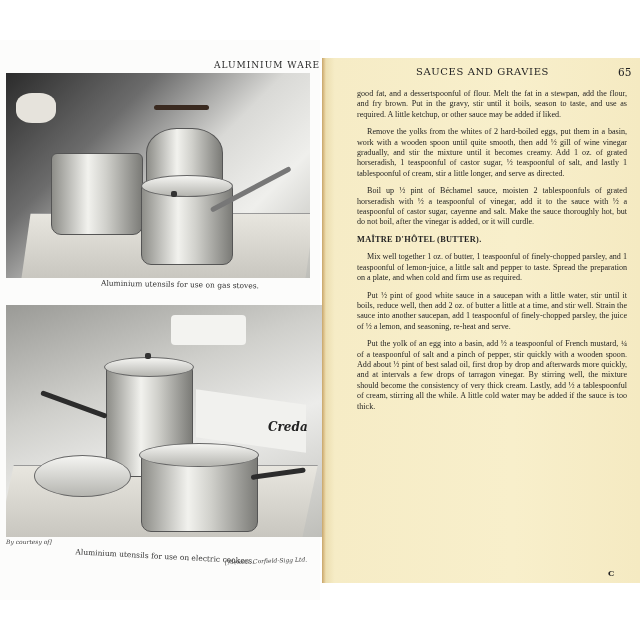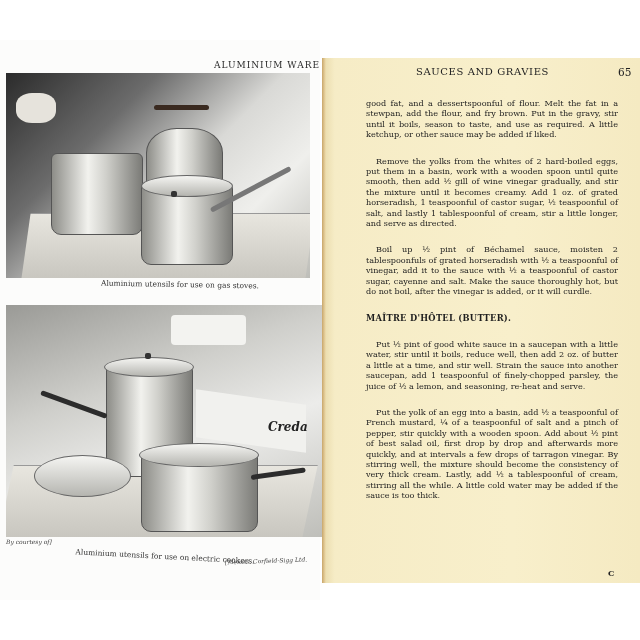--- a/index.html
+++ b/index.html
@@ -17,21 +17,21 @@
   .caption { position:absolute; font-size:7.5px; color:#333; text-align:center; }
   .credit { position:absolute; font-size:6px; font-style:italic; color:#444; }
   .creda { position:absolute; font-style:italic; font-weight:bold; font-size:12px; color:#222; }
 
   .right-page { position:absolute; left:322px; top:58px; width:318px; height:525px; background:linear-gradient(90deg,#e8d9a8 0%,#f6ecc6 4%,#f8efcb 60%,#f5eac2 100%); }
   .spine { position:absolute; left:322px; top:58px; width:4px; height:525px; background:linear-gradient(90deg,#c9a66a,#efdfb0); }
   .rp-head { position:absolute; top:8px; left:0; width:318px; }
   .rp-title { position:absolute; left:94px; font-size:10px; letter-spacing:0.6px; color:#222; }
   .rp-pageno { position:absolute; left:296px; font-size:10.5px; color:#222; }
   .text { position:absolute; left:28px; top:24px; width:284px; font-size:8.1px; line-height:10.4px; color:#1f1f1f; text-align:justify; }
-  .text p { margin:16px; }
+  .text p { margin:7px;font-family:Liberation Serif, serif; }
   .text .ind { text-indent:10px; }
   .h { font-weight:bold; font-size:8.3px; margin-top:5px !important; margin-bottom:1px !important; letter-spacing:0.3px; }
   .h.center { text-align:left; }
   .sig { position:absolute; left:286px; top:510px; font-size:8px; font-weight:bold; color:#222; }
 </style>
 </head>
 <body>
 
 <div class="left-page"></div>
 <div class="running-head-left">ALUMINIUM WARE</div>
@@ -73,20 +73,21 @@
     <span class="rp-pageno">65</span>
   </div>
   <div class="text">
     <p>good fat, and a dessertspoonful of flour. Melt the fat in a stewpan, add the flour, and fry brown. Put in the gravy, stir until it boils, season to taste, and use as required. A little ketchup, or other sauce may be added if liked.</p>
 
     <p class="ind">Remove the yolks from the whites of 2 hard-boiled eggs, put them in a basin, work with a wooden spoon until quite smooth, then add ½ gill of wine vinegar gradually, and stir the mixture until it becomes creamy. Add 1 oz. of grated horseradish, 1 teaspoonful of castor sugar, ½ teaspoonful of salt, and lastly 1 tablespoonful of cream, stir a little longer, and serve as directed.</p>
 
     <p class="ind">Boil up ½ pint of Béchamel sauce, moisten 2 tablespoonfuls of grated horseradish with ½ a teaspoonful of vinegar, add it to the sauce with ½ a teaspoonful of castor sugar, cayenne and salt. Make the sauce thoroughly hot, but do not boil, after the vinegar is added, or it will curdle.</p>
 
     <p class="h center">MAÎTRE D'HÔTEL (BUTTER).</p>
+    <p class="ind">Mix well together 1 oz. of butter, 1 teaspoonful of finely-chopped parsley, and 1 teaspoonful of lemon-juice, a little salt and pepper to taste. Spread the preparation on a plate, and when cold and firm use as required.</p>
 
     <p class="ind">Put ½ pint of good white sauce in a saucepan with a little water, stir until it boils, reduce well, then add 2 oz. of butter a little at a time, and stir well. Strain the sauce into another saucepan, add 1 teaspoonful of finely-chopped parsley, the juice of ½ a lemon, and seasoning, re-heat and serve.</p>
 
     <p class="ind">Put the yolk of an egg into a basin, add ½ a teaspoonful of French mustard, ¼ of a teaspoonful of salt and a pinch of pepper, stir quickly with a wooden spoon. Add about ½ pint of best salad oil, first drop by drop and afterwards more quickly, and at intervals a few drops of tarragon vinegar. By stirring well, the mixture should become the consistency of very thick cream. Lastly, add ½ a tablespoonful of cream, stirring all the while. A little cold water may be added if the sauce is too thick.</p>
   </div>
   <div class="sig">C</div>
 </div>
 <div class="spine"></div>
 
 </body></html>

